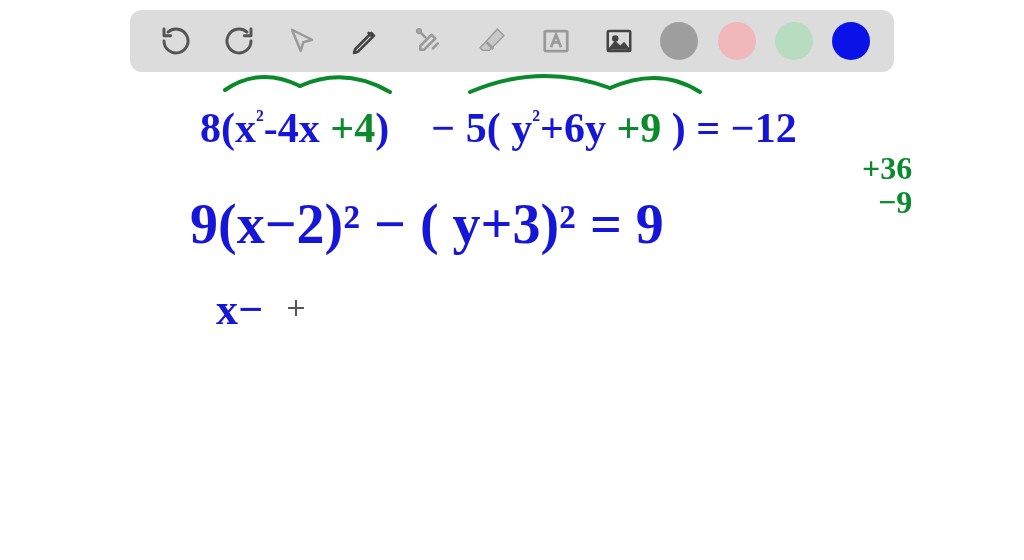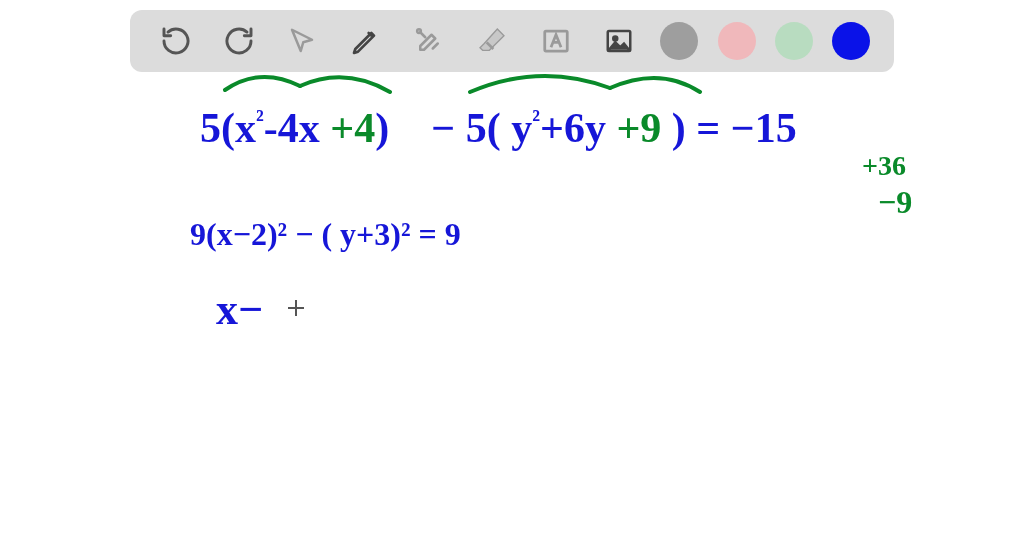--- a/index.html
+++ b/index.html
@@ -146,29 +146,29 @@
 <div class="canvas">
 
   <svg width="1024" height="488">
     <path d="M225 18 Q260 -6 300 14" stroke="#0a8a2a" stroke-width="4" fill="none" stroke-linecap="round"></path>
     <path d="M300 14 Q345 -6 390 20" stroke="#0a8a2a" stroke-width="4" fill="none" stroke-linecap="round"></path>
     <path d="M470 20 Q540 -10 610 16" stroke="#0a8a2a" stroke-width="4" fill="none" stroke-linecap="round"></path>
     <path d="M610 16 Q660 -6 700 20" stroke="#0a8a2a" stroke-width="4" fill="none" stroke-linecap="round"></path>
   </svg>
 
   <div class="hand" style="top:32px; left:200px; font-size:42px;">
-    <span class="blue">5(x</span><span class="blue" style="font-size:26px; vertical-align:14px;">²</span><span class="blue">-4x</span>
+    <span class="blue">8(x</span><span class="blue" style="font-size:26px; vertical-align:14px;">²</span><span class="blue">-4x</span>
     <span class="green">+4</span><span class="blue">)</span>
     &nbsp;&nbsp;
     <span class="blue">− 5( y</span><span class="blue" style="font-size:26px; vertical-align:14px;">²</span><span class="blue">+6y</span>
     <span class="green">+9</span>
-    <span class="blue">) = −15</span>
+    <span class="blue">) = −12</span>
   </div>
 
-  <div class="hand green" style="top:78px; left:862px; font-size:28px;">+36</div>
+  <div class="hand green" style="top:78px; left:862px; font-size:32px;">+36</div>
   <div class="hand green" style="top:112px; left:878px; font-size:32px;">−9</div>
 
-  <div class="hand blue" style="top:144px; left:190px; font-size:32px;">9(x−2)² − ( y+3)² = 9</div>
+  <div class="hand blue" style="top:120px; left:190px; font-size:56px;">9(x−2)² − ( y+3)² = 9</div>
 
   <div class="hand blue" style="top:212px; left:216px; font-size:44px;">x−</div>
 
   <div class="cursor-cross" style="top:228px; left:288px;"></div>
 </div>
 
 </body></html>

